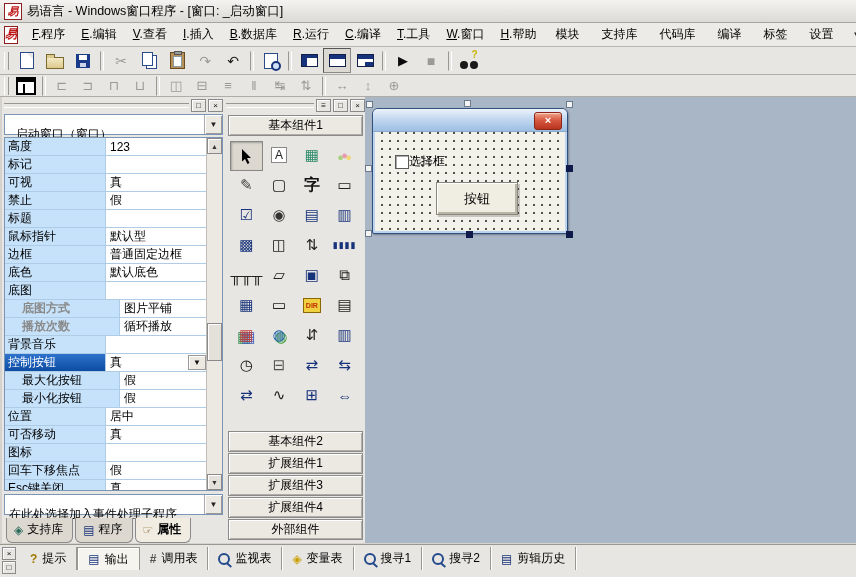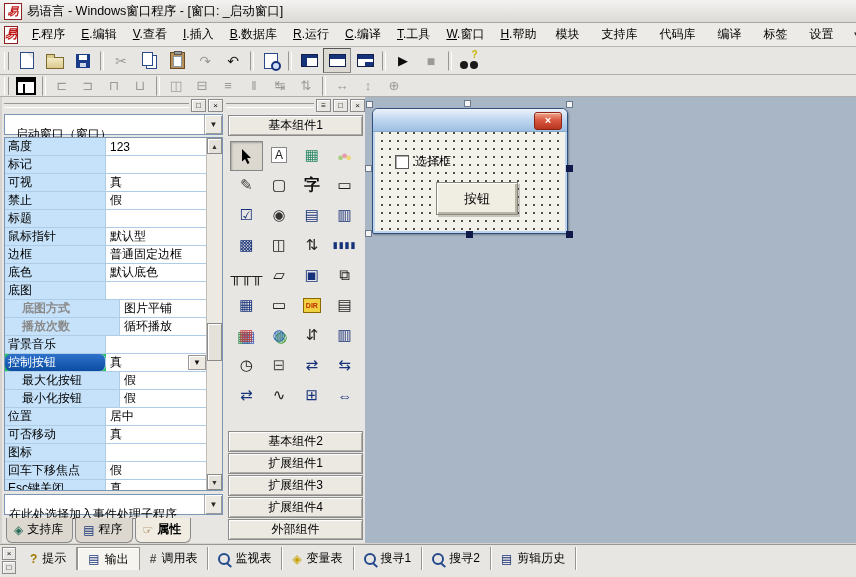--- a/index.html
+++ b/index.html
@@ -74,21 +74,21 @@
   .combo .ctext{flex:1;white-space:nowrap;overflow:hidden;margin-top:20px;}
   .cbtn{width:17px;align-self:stretch;background:#ece9e2;border-left:1px solid #aaa;display:flex;align-items:center;justify-content:center;
     font-size:8px;color:#222;box-shadow:inset 1px 1px 0 #fff,inset -1px -1px 0 #999;}
   .pgrid{flex:1;border:1px solid #7a96b4;background:#22c55e;position:relative;display:flex;flex-direction:column;overflow:hidden;margin-bottom:3px;}
   .prows{flex:1;display:flex;flex-direction:column;margin-right:15px;}
   .prow{flex:1;display:flex;border-bottom:1px solid #aecce6;min-height:0;}
   .pl{width:97px;background:#c6e2fa;border-right:1px solid #aecce6;display:flex;align-items:center;padding-left:3px;white-space:nowrap;overflow:hidden;}
   .pv{flex:1;background:#fff;display:flex;align-items:center;padding-left:4px;white-space:nowrap;overflow:hidden;position:relative;}
   .prow.indent .pl{padding-left:17px;}
   .prow.dim .pl{color:#8a8a8a;font-weight:bold;}
-  .prow.selected .pl{background:linear-gradient(#2e72cc,#0c4da2);color:#fff;border-radius:6px;}
+  .prow.selected .pl{background:linear-gradient(#2e72cc,#0c4da2);color:#fff;}
   .pdd{position:absolute;right:1px;top:1px;bottom:1px;width:16px;background:#ece9e2;border:1px solid #999;
     box-shadow:inset 1px 1px 0 #fff;display:flex;align-items:center;justify-content:center;font-size:8px;color:#111;}
   .pscroll{position:absolute;right:0;top:0;bottom:0;width:15px;background:#ece9e2;border-left:1px solid #c0bdb8;}
   .sbtn{position:absolute;left:0;right:0;height:14px;background:#e4e1da;border:1px solid #8a8a8a;box-shadow:inset 1px 1px 0 #fff;
     display:flex;align-items:center;justify-content:center;font-size:7px;color:#333;}
   .sbtn.up{top:0;} .sbtn.down{bottom:0;}
   .sthumb{position:absolute;left:0;right:0;top:185px;height:36px;background:#e4e1da;border:1px solid #8a8a8a;box-shadow:inset 1px 1px 0 #fff;}
   .eventcombo{height:19px;margin-bottom:3px;}
   .ptabs{height:25px;display:flex;gap:2px;padding-left:2px;}
   .ptab{display:flex;align-items:center;gap:4px;padding:1px 9px 2px 7px;border:1px solid #8a8a8a;border-top:none;
@@ -119,21 +119,21 @@
   
   .designer{position:absolute;left:365px;right:0;top:0;bottom:1px;background:#a9b6c6;overflow:hidden;}
   .form{position:absolute;left:7px;top:11px;width:194px;height:124px;border:1px solid #31507c;border-radius:6px 6px 2px 2px;
     background:#bcd4ee;box-shadow:1px 1px 2px rgba(0,0,0,.3);}
   .ftitle{height:22px;border-radius:5px 5px 0 0;background:linear-gradient(#ecf3fb,#c3d8f0 45%,#9cbfe2);position:relative;border-bottom:1px solid #8aa8cc;}
   .fclose{position:absolute;right:5px;top:3px;width:26px;height:16px;border-radius:3px;border:1px solid #8a2414;
     background:linear-gradient(#f0a58c,#d85840 45%,#b83420);color:#fff;font-weight:bold;font-size:11px;line-height:14px;text-align:center;
     box-shadow:inset 0 1px 0 rgba(255,255,255,.5);}
   .fclient{position:absolute;left:2px;right:2px;top:23px;bottom:2px;background:#f2f1ea;
     background-image:radial-gradient(#4a4a46 0.7px,transparent 0.9px);background-size:8px 8px;background-position:3px 5px;}
-  .fcheck{position:absolute;left:20px;top:21px;display:flex;align-items:center;gap:6px;}
+  .fcheck{position:absolute;left:20px;top:21px;display:flex;align-items:center;}
   .fcheck .box{width:12px;height:12px;background:#fff;border:1px solid #5a5a5a;box-shadow:inset 1px 1px 0 #aaa;}
   .fbutton{position:absolute;left:61px;top:50px;width:80px;height:31px;background:#f0ede2;
     border:1px solid #8a887a;box-shadow:inset 1px 1px 0 #fff,inset -2px -2px 0 #b8b5a8,2px 2px 0 rgba(0,0,0,.18);
     display:flex;align-items:center;justify-content:center;font-size:13px;}
   .handle{position:absolute;width:7px;height:7px;box-sizing:border-box;}
   .handle.w{background:#f4f4f4;border:1px solid #6a7a8c;}
   .handle.b{background:#101a4a;border:1px solid #101a4a;}
   
   .bottombar{position:absolute;left:0;right:0;bottom:0;height:32px;background:#e8e6e2;border-top:1px solid #9a9790;}
   .bmini{position:absolute;left:2px;top:2px;display:flex;flex-direction:column;gap:1px;}

